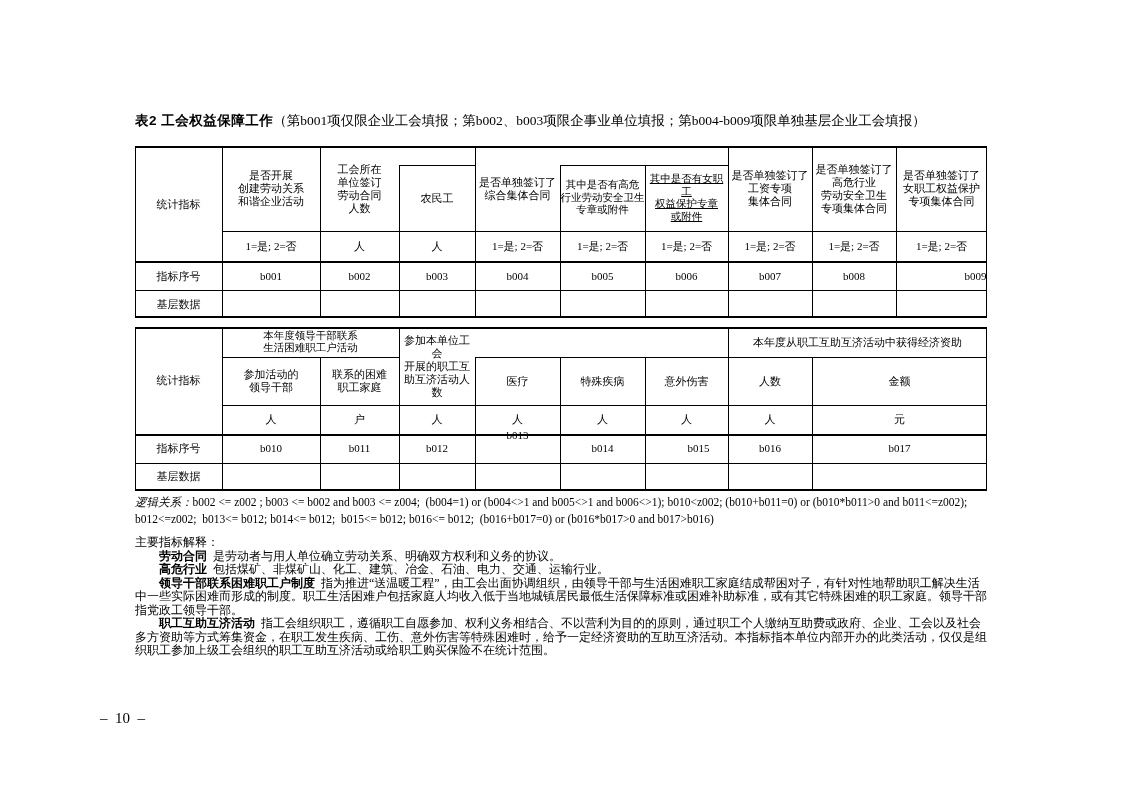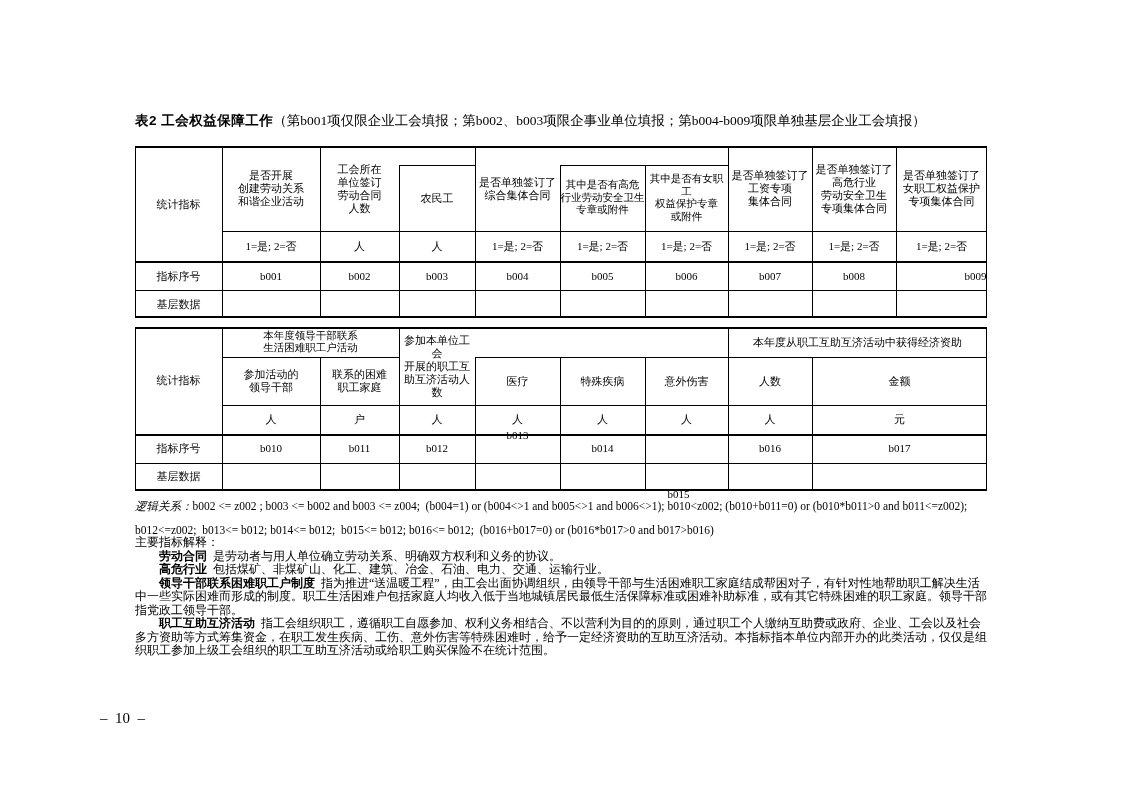--- a/index.html
+++ b/index.html
@@ -8,21 +8,21 @@
   .doc-title{position:absolute;left:135px;top:112px;width:870px;font-size:13.5px;line-height:17px;}
   .t-bold{font-family:"Liberation Sans","DejaVu Sans",sans-serif;font-weight:700;letter-spacing:.5px;}
   .tbl{position:absolute;background:#fff;}
   .hl{position:absolute;height:1px;background:#000;}
   .hl2{height:2px;}
   .vl{position:absolute;width:1px;background:#000;}
   .cell{position:absolute;display:flex;align-items:center;justify-content:center;
         text-align:center;white-space:pre-line;font-size:11px;line-height:13px;}
   .cell.small{font-size:10.5px;line-height:12.5px;}
   .rowlab{font-size:11px;}
-  .logic{position:absolute;left:135px;top:494px;width:858px;font-size:11.5px;line-height:24px;}
+  .logic{position:absolute;left:135px;top:494px;width:858px;font-size:11.5px;line-height:17px;}
   .logic-label{font-style:italic;}
   .logic-text{white-space:pre-wrap;}
   .defs{position:absolute;left:135px;top:536px;width:856px;font-size:12px;line-height:13.5px;}
   .defs-heading{}
   .def-p{margin:0;text-indent:2em;}
   .def-term{font-family:"Liberation Sans","DejaVu Sans",sans-serif;font-weight:700;margin-right:6px;}
   .page-num{position:absolute;left:100px;top:710px;font-size:15px;white-space:pre;}
 </style>
 </head>
 <body>
@@ -60,21 +60,21 @@
     <div class="cell" style="left:185px;top:0;width:79px;height:85px;">工会所在
 单位签订
 劳动合同
 人数</div>
     <div class="cell" style="left:264px;top:19px;width:76px;height:66px;">农民工</div>
     <div class="cell" style="left:340px;top:0;width:85px;height:85px;">是否单独签订了
 综合集体合同</div>
     <div class="cell small" style="left:425px;top:19px;width:85px;height:66px;">其中是否有高危
 行业劳动安全卫生
 专章或附件</div>
-    <div class="cell small" style="left:510px;top:19px;width:83px;height:66px;">其中是否有女职工
+    <div class="cell small" style="left:510px;top:19px;width:83px;height:66px;text-decoration:underline;">其中是否有女职工
 权益保护专章
 或附件</div>
     <div class="cell" style="left:593px;top:0;width:84px;height:85px;">是否单独签订了
 工资专项
 集体合同</div>
     <div class="cell" style="left:677px;top:0;width:84px;height:85px;">是否单独签订了
 高危行业
 劳动安全卫生
 专项集体合同</div>
     <div class="cell" style="left:761px;top:0;width:91px;height:85px;">是否单独签订了
@@ -160,21 +160,21 @@
     <div class="cell" style="left:510px;top:78px;width:83px;height:29px;">人</div>
     <div class="cell" style="left:593px;top:78px;width:84px;height:29px;">人</div>
     <div class="cell" style="left:677px;top:78px;width:175px;height:29px;">元</div>
 
     <div class="cell rowlab" style="left:0;top:107px;width:87px;height:29px;">指标序号</div>
     <div class="cell" style="left:87px;top:107px;width:98px;height:29px;">b010</div>
     <div class="cell" style="left:185px;top:107px;width:79px;height:29px;">b011</div>
     <div class="cell" style="left:264px;top:107px;width:76px;height:29px;">b012</div>
     <div class="cell" style="left:340px;top:94px;width:85px;height:29px;">b013</div>
     <div class="cell" style="left:425px;top:107px;width:85px;height:29px;">b014</div>
-    <div class="cell" style="left:502px;top:107px;width:83px;height:29px;margin-top:46px;">b015</div>
+    <div class="cell" style="left:522px;top:107px;width:83px;height:29px;">b015</div>
     <div class="cell" style="left:593px;top:107px;width:84px;height:29px;">b016</div>
     <div class="cell" style="left:677px;top:107px;width:175px;height:29px;">b017</div>
 
     <div class="cell rowlab" style="left:0;top:136px;width:87px;height:26px;">基层数据</div>
     <div class="cell" style="left:87px;top:136px;width:98px;height:26px;"></div>
     <div class="cell" style="left:185px;top:136px;width:79px;height:26px;"></div>
     <div class="cell" style="left:264px;top:136px;width:76px;height:26px;"></div>
     <div class="cell" style="left:340px;top:136px;width:85px;height:26px;"></div>
     <div class="cell" style="left:425px;top:136px;width:85px;height:26px;"></div>
     <div class="cell" style="left:510px;top:136px;width:83px;height:26px;"></div>

